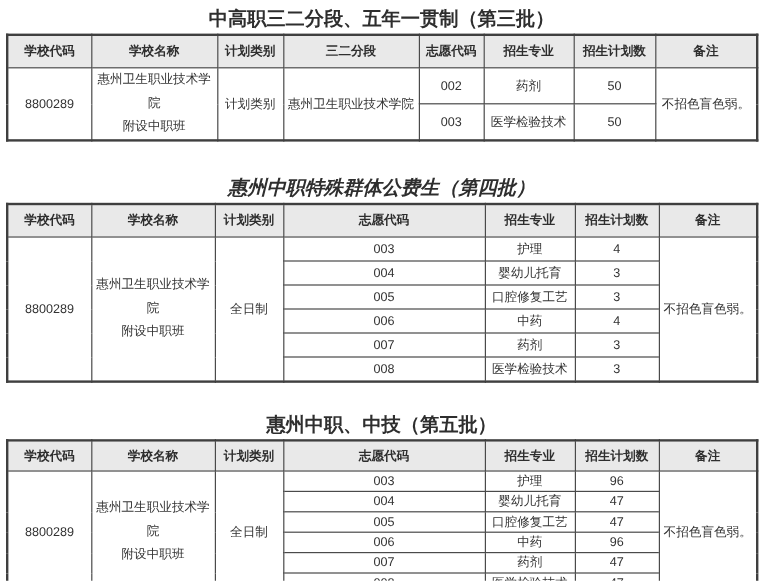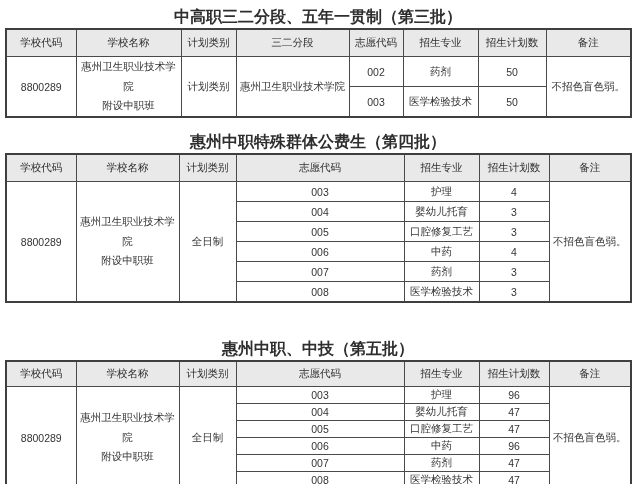--- a/index.html
+++ b/index.html
@@ -10,41 +10,41 @@
     overflow:hidden;
   }
   .page { padding:9px 5px 0 5px; }
   .section-title {
     text-align:center;
     font-size:16px;
     font-weight:bold;
     color:#2e2e2e;
     line-height:15px;
   }
-  .mt2 { margin-top:16px; }
-  .mt3 { margin-top:38px; }
+  .mt2 { margin-top:32px;font-style:italic; }
+  .mt3 { margin-top:28px; }
   table {
     border-collapse:collapse;
     table-layout:fixed;
     width:625px;
     margin:4px auto 0 auto;
     border:2px solid #3f3f3f;
   }
   th, td {
     border:1px solid #4a4a4a;
     font-size:10.5px;
     text-align:center;
     vertical-align:middle;
     padding:0 2px;
     overflow:hidden;
     color:#333333;
   }
   th {
     background:#e9e9e9;
-    font-weight:normal;
+    font-weight:bold;
     color:#2e2e2e;
   }
   .t1 th { height:26px; }
   .t1 td { height:29px; }
   .t2 th { height:26px; }
   .t2 td { height:19px; }
   .t3 th { height:24px; }
   .t3 td { height:16px; }
   .nm { display:block; line-height:1.85; }
 </style>

